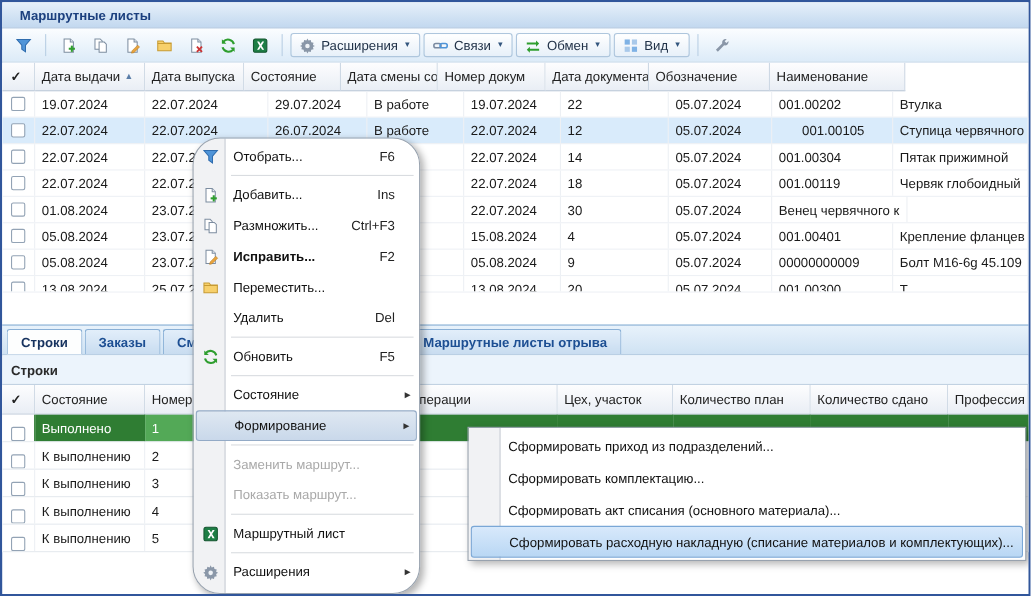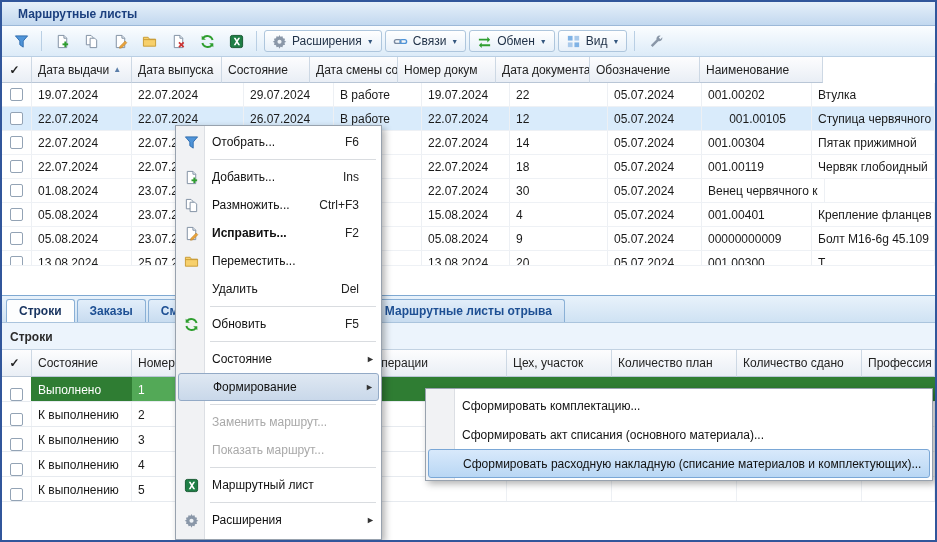--- a/index.html
+++ b/index.html
@@ -39,21 +39,21 @@
   
   .tabstrip { display: flex; align-items: flex-end; gap: 2px; height: 28px; padding: 0 4px; background: linear-gradient(#e8f2fb, #cfe2f3); border-top: 1px solid #7fa9d2; border-bottom: 1px solid #aac4dd; }
   .tab { height: 23px; padding: 4px 12px 0; border: 1px solid #8ab0d6; border-bottom: none; border-radius: 3px 3px 0 0; background: linear-gradient(#e2eefa, #c8dcf0); color: #1d4f93; font-weight: bold; white-space: nowrap; overflow: hidden; }
   .tab.active { background: #fdfefe; color: #17335f; }
   .tabstrip .tab:nth-child(3) { min-width: 222px; }
 
   .section-title { height: 27px; background: #ecf4fc; border-bottom: 1px solid #c2d2e2; padding: 7px 0 0 8px; font-weight: bold; color: #2a2a2a; }
 
   
   .menu { position: absolute; background: linear-gradient(90deg, #f1f2f4 0, #f1f2f4 28px, #dcdfe4 28px, #dcdfe4 29px, #ffffff 29px); border: 1px solid #98a2ae; box-shadow: 3px 3px 7px rgba(0,0,0,.3); padding: 2px; }
-  .main-menu { left: 173px; top: 123px; width: 207px; bottom: 0; overflow: hidden; z-index: 10; }
+  .main-menu { left: 173px; top: 123px; width: 207px; bottom: 0; overflow: hidden; z-index: 10; border-radius: 25px; }
   .sub-menu { left: 423px; top: 386px; width: 508px; z-index: 11; }
   .menu-item { display: flex; align-items: center; height: 28px; position: relative; padding-right: 8px; }
   .sub-menu .menu-item { height: 29px; }
   .mi-icon { width: 26px; flex: none; display: flex; justify-content: center; }
   .mi-label { margin-left: 8px; white-space: nowrap; color: #111; }
   .mi-shortcut { margin-left: auto; padding-right: 12px; color: #222; }
   .mi-arrow { position: absolute; right: 4px; font-size: 9px; color: #333; }
   .menu-item.bold .mi-label { font-weight: bold; }
   .menu-item.disabled .mi-label { color: #a9a9a9; }
   .menu-item.highlight { background: linear-gradient(#dfe8f2, #c9d8ea); border: 1px solid #93aac6; border-radius: 3px; }
@@ -517,20 +517,24 @@
             <circle cx="8" cy="8.3" r="2.2" fill="#eef2f6"></circle>
           </svg>
         </span>
         <span class="mi-label">Расширения</span>
         <span class="mi-arrow">►</span>
       </div>
     </div>
   <div class="menu sub-menu" id="subMenu">
       <div class="menu-item">
         <span class="mi-icon"></span>
+        <span class="mi-label">Сформировать приход из подразделений...</span>
+      </div>
+      <div class="menu-item">
+        <span class="mi-icon"></span>
         <span class="mi-label">Сформировать комплектацию...</span>
       </div>
       <div class="menu-item">
         <span class="mi-icon"></span>
         <span class="mi-label">Сформировать акт списания (основного материала)...</span>
       </div>
       <div class="menu-item highlight">
         <span class="mi-icon"></span>
         <span class="mi-label">Сформировать расходную накладную (списание материалов и комплектующих)...</span>
       </div>

